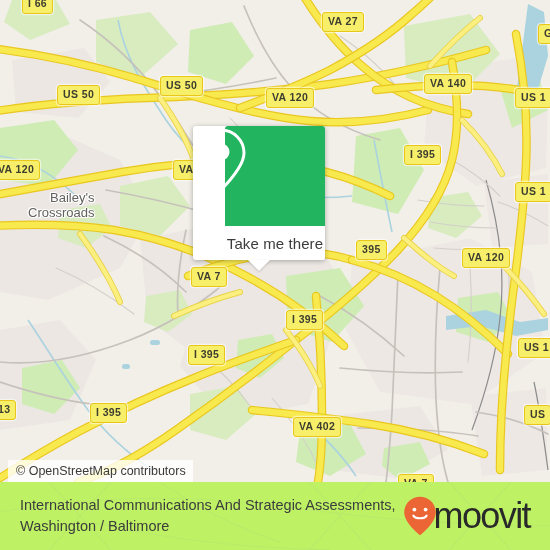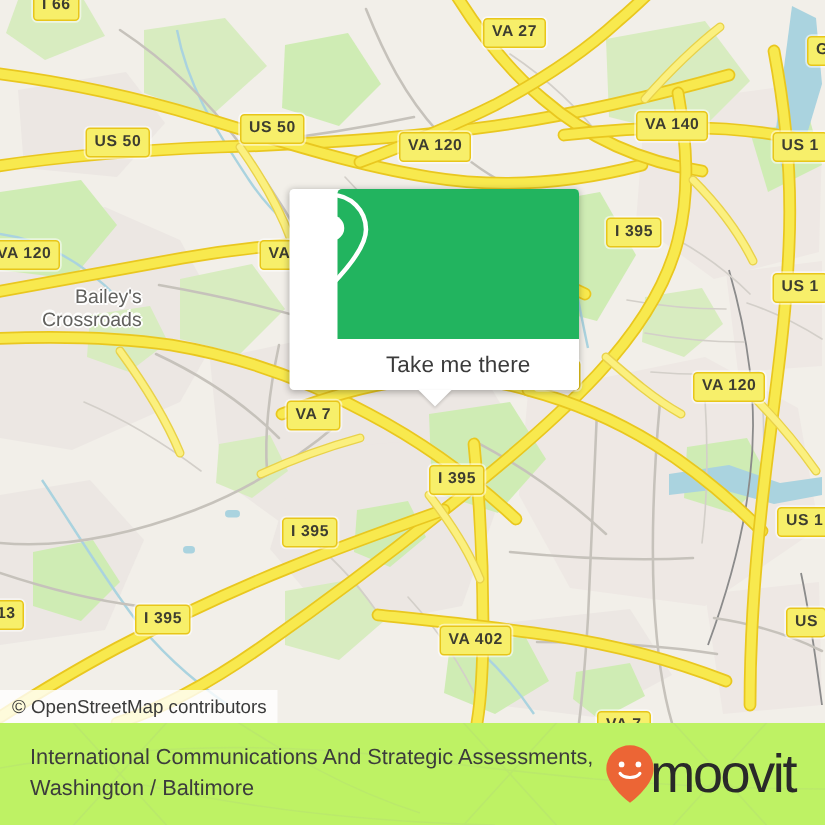--- a/index.html
+++ b/index.html
@@ -50,21 +50,21 @@
       0 1.4px 0 rgba(255,255,255,.9), 0 -1.4px 0 rgba(255,255,255,.9),
       1px 1px 0 rgba(255,255,255,.9), -1px -1px 0 rgba(255,255,255,.9);
     font-family: "Liberation Sans", sans-serif;
     pointer-events: none;
   }
 
   
   #popup-card {
     position: absolute;
     left: 193px; top: 126px;
-    width: 193px; height: 134px;
+    width: 132px; height: 134px;
     border-radius: 3px;
     background: #ffffff;
     box-shadow: 0 1px 5px rgba(0,0,0,.30);
     overflow: visible;
     z-index: 40;
     padding-left: 32px;
   }
   #popup-head {
     height: 100px;
     background: #22b45f;
@@ -88,21 +88,21 @@
     width: 0; height: 0;
     border-left: 11px solid transparent;
     border-right: 11px solid transparent;
     border-top: 11px solid #ffffff;
     filter: drop-shadow(0 1px 1px rgba(0,0,0,.18));
   }
 
   
   #attrib {
     position: absolute;
-    left: 0; bottom: 0;
+    left: 8px; bottom: 0;
     background: rgba(255,255,255,.80);
     color: #3a3a3a;
     font-size: 12.5px;
     line-height: 14px;
     padding: 4px 7px 4px 8px;
     white-space: nowrap;
     z-index: 30;
   }
 
   

